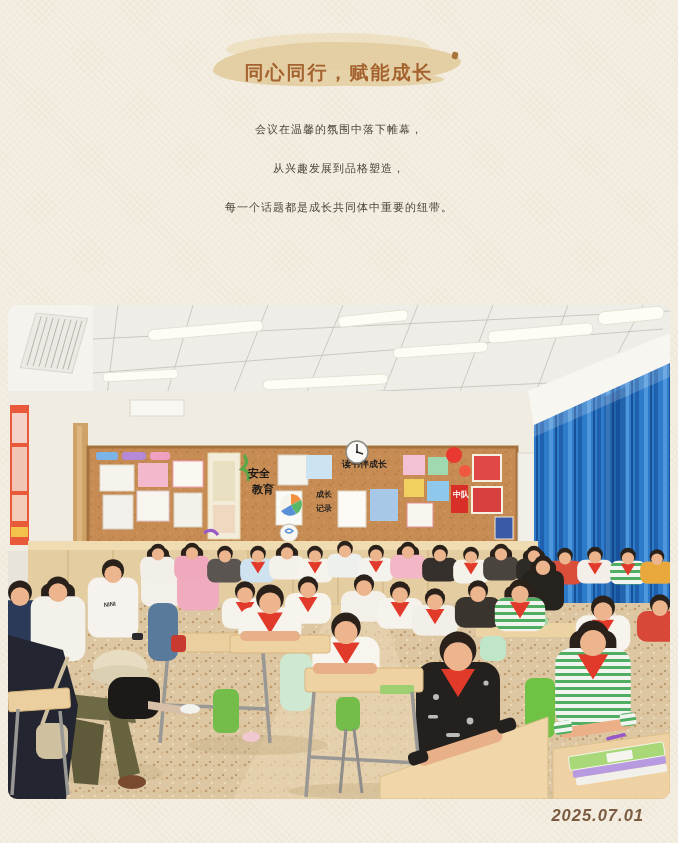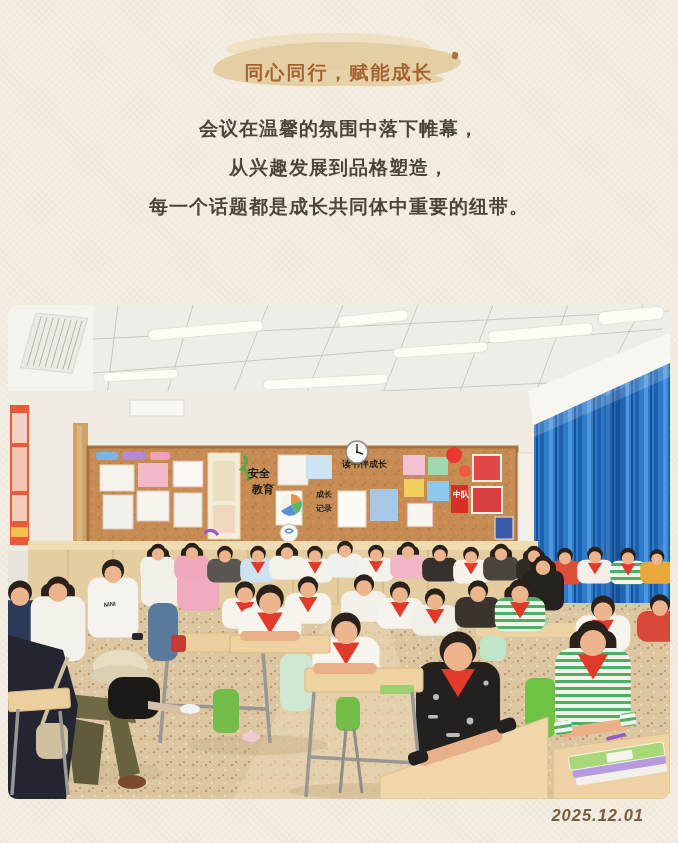--- a/index.html
+++ b/index.html
@@ -16,21 +16,21 @@
     border-radius:46% 54% 58% 42% / 62% 48% 52% 38%;}
   .brush.b2{left:226px;top:33px;width:205px;height:28px;background:#ecdcba;opacity:.75;
     border-radius:55% 45% 50% 50% / 60% 55% 45% 40%;}
   .brush.b3{left:266px;top:70px;width:178px;height:16px;background:#e6d2a9;
     border-radius:40% 60% 45% 55% / 50% 50% 50% 50%;transform:rotate(.8deg);}
   .brush.dot{left:452px;top:52px;width:6px;height:7px;background:#a9743b;
     border-radius:2px;transform:rotate(12deg);}
   .page-title{position:absolute;left:0;top:52px;width:678px;text-align:center;
     font-size:19px;font-weight:bold;color:#a4622e;letter-spacing:2px;margin-top:8px;}
   .article{position:absolute;left:0;top:121px;width:678px;text-align:center;}
-  .article p{margin:0 0 23px 0;font-size:19px;line-height:16px;font-weight:700;
+  .article p{margin:0 0 23px 0;font-size:11px;line-height:16px;font-weight:400;
     color:#4a443a;letter-spacing:1px;}
   .photo{position:absolute;left:8px;top:305px;width:662px;height:494px;
     border-radius:9px;overflow:hidden;background:#e8e4da;}
   .photo svg{display:block;}
   .date{position:absolute;right:34px;top:806px;font-size:16.5px;font-weight:bold;
     font-style:italic;color:#7b5b41;letter-spacing:1px;}
 </style>
 </head>
 <body>
 
@@ -523,14 +523,14 @@
         <rect x="0" y="385" width="62" height="20" rx="3" fill="#eccf9e" stroke="#d8b67f" transform="rotate(-4 30 395)"></rect>
         <g stroke="#9a9894" stroke-width="3.5" fill="none">
           <path d="M10,404 L4,490"></path>
             <path d="M52,406 L60,490"></path>
         </g>
         <text x="96" y="302" font-size="6" font-weight="bold" fill="#3a3a3a" transform="rotate(-6 96 302)">NINI</text>
       </g>
     </svg>
   </div>
 
-  <div class="date">2025.12.01</div>
+  <div class="date">2025.07.01</div>
 </div>
 
 </body></html>

